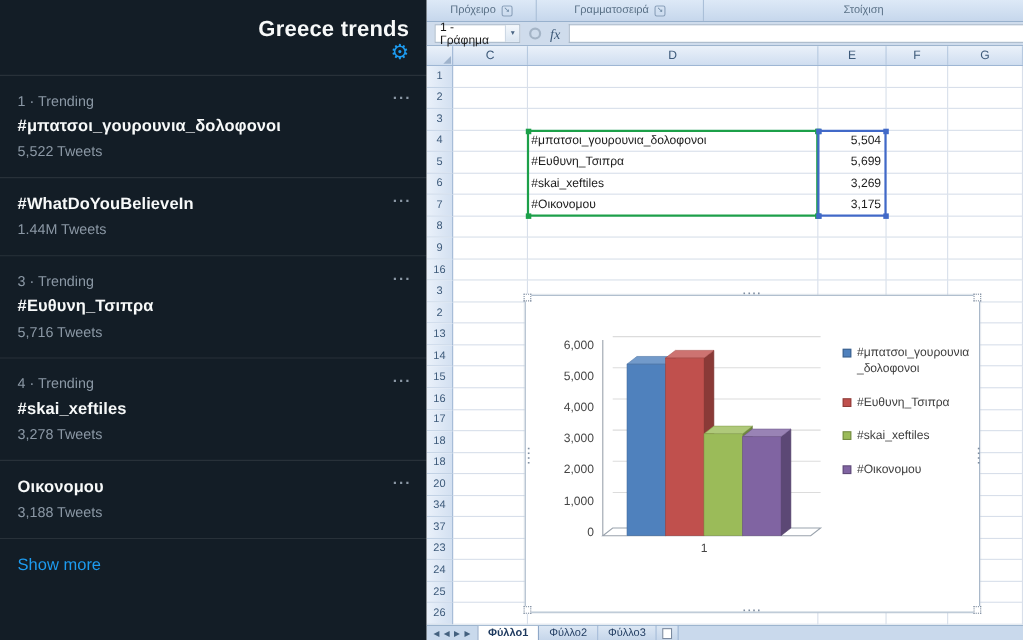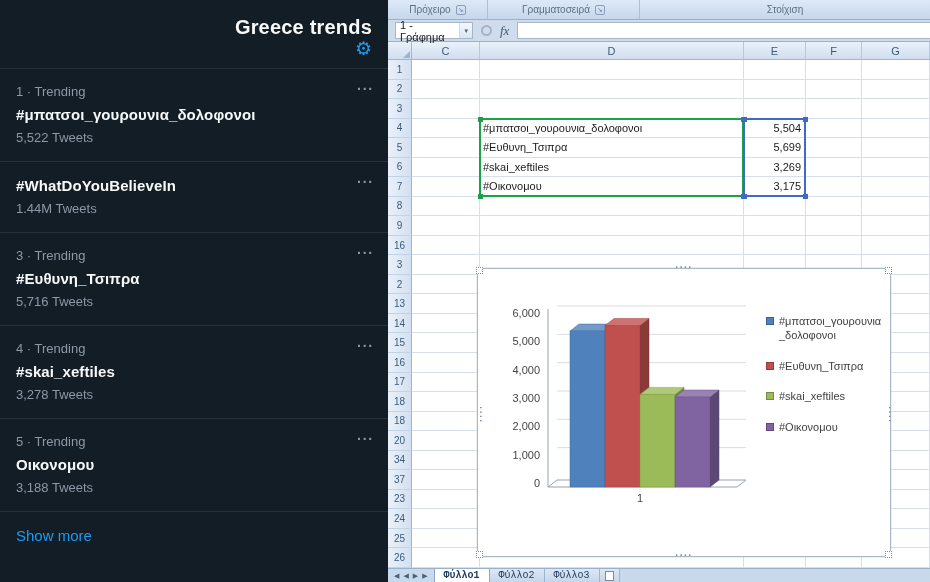--- a/index.html
+++ b/index.html
@@ -57,21 +57,21 @@
   .h-c { position:absolute; width:7px; height:7px; border:1px dotted #7e8da0; background:#fff; }
   .h-tl { left:-2px; top:-2px; } .h-tr { right:-2px; top:-2px; }
   .h-bl { left:-2px; bottom:-2px; } .h-br { right:-2px; bottom:-2px; }
   .legend { position:absolute; left:288px; top:46px; width:120px; font-size:11px; color:#3f3f3f; }
   .leg-item { display:flex; gap:5px; margin-bottom:17px; line-height:1.25; word-break:break-all; }
   .leg-sw { flex:0 0 8px; width:8px; height:8px; margin-top:2px; border:1px solid rgba(0,0,0,.25); }
 
   .sheetbar { height:14px; background:#c9d9ec; border-top:1px solid #98b1cd; display:flex; align-items:stretch; font-size:10px; color:#1f3a5f; }
   .nav { display:flex; align-items:center; gap:4px; padding:0 6px; color:#44617f; font-size:7px; }
   .nav span { cursor:pointer; }
-  .tab { display:flex; align-items:center; padding:0 9px; border-right:1px solid #9eb6d4; background:linear-gradient(#dce7f4,#c6d6ea); cursor:pointer;font-family:Liberation Mono, monospace; }
+  .tab { display:flex; align-items:center; padding:0 9px; border-right:1px solid #9eb6d4; background:linear-gradient(#dce7f4,#c6d6ea); cursor:pointer; }
   .tab.active { background:#fff; font-weight:700; border-left:1px solid #8fa8c8; border-right:1px solid #8fa8c8; }
   .tab-insert { width:20px; display:flex; align-items:center; justify-content:center; background:linear-gradient(#dce7f4,#c6d6ea); border-right:1px solid #9eb6d4; cursor:pointer; }
   .sheet-ico { width:9px; height:10px; background:#fff; border:1px solid #7b8aa0; }
 </style>
 </head>
 <body>
 
 <div id="stage">
 
   <div id="trends">
@@ -101,21 +101,20 @@
     </div>
 
     <div class="tr-item">
       <div class="tr-meta">4 · Trending</div>
       <div class="tr-name">#skai_xeftiles</div>
       <div class="tr-count">3,278 Tweets</div>
       <div class="tr-more">···</div>
     </div>
 
     <div class="tr-item">
-      <div class="tr-meta">5 · Trending</div>
       <div class="tr-name">Οικονομου</div>
       <div class="tr-count">3,188 Tweets</div>
       <div class="tr-more">···</div>
     </div>
 
     <div class="show-more">Show more</div>
   </div>
 
   <div id="excel">
 

